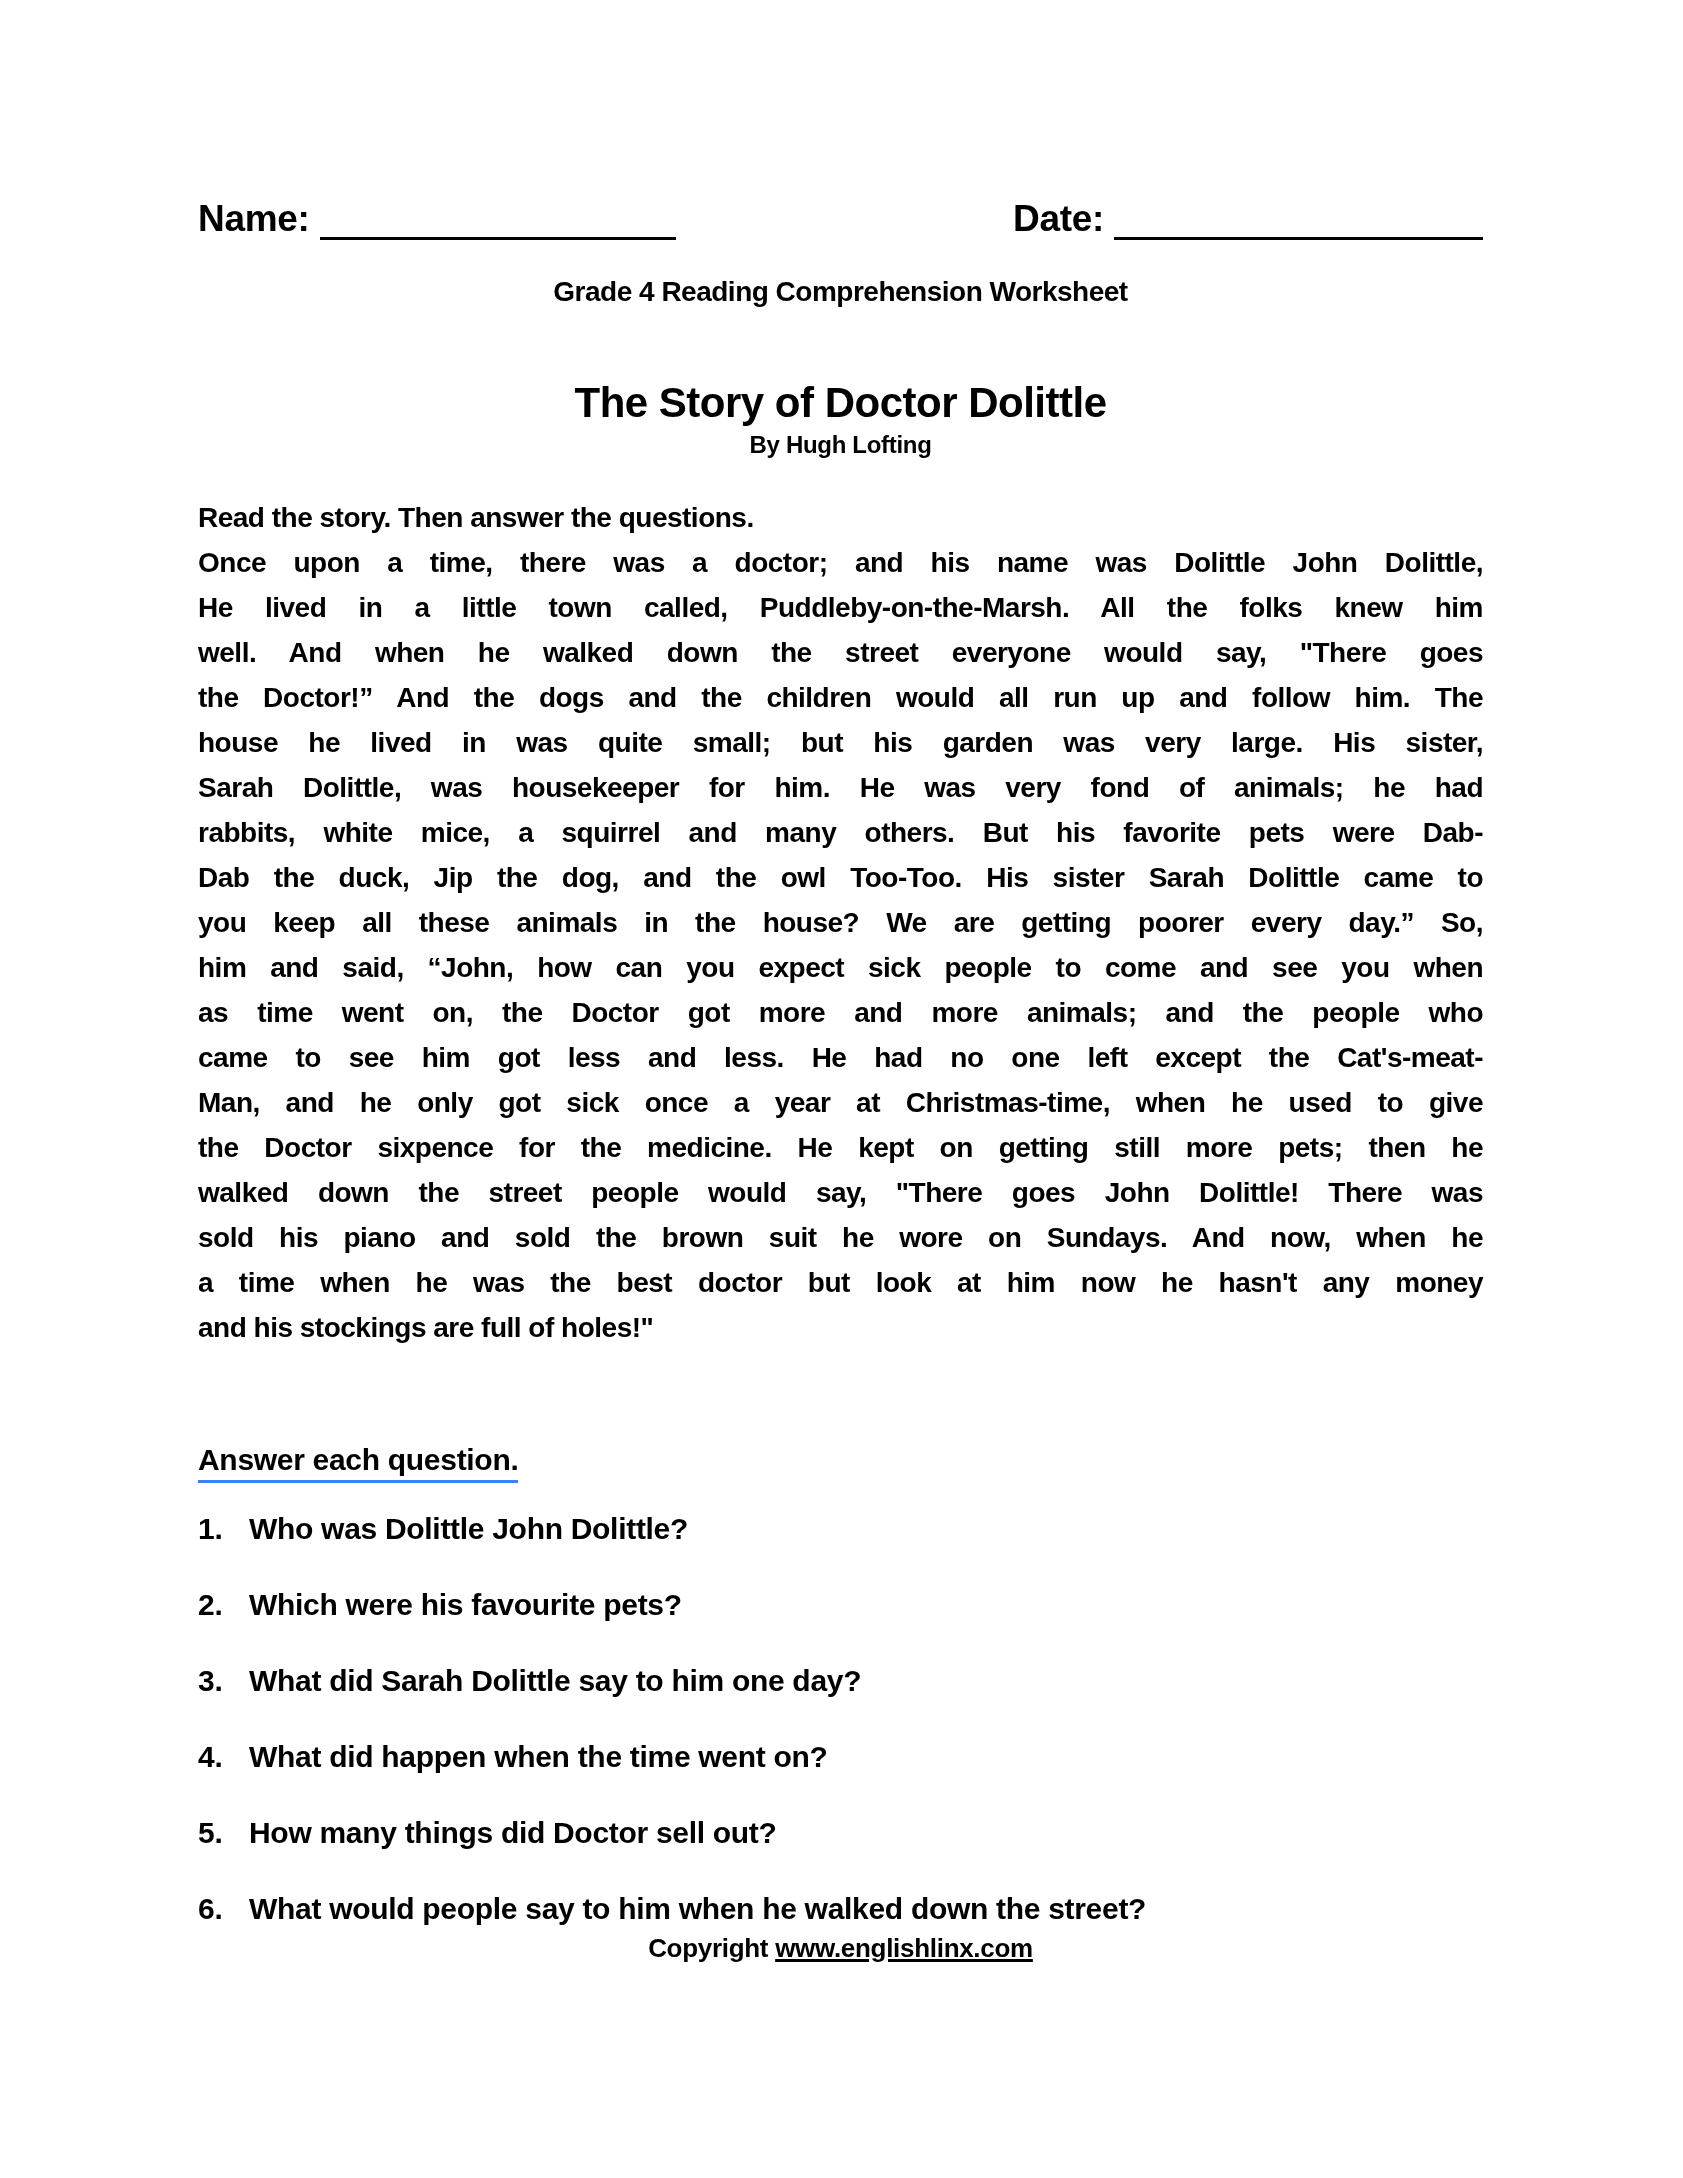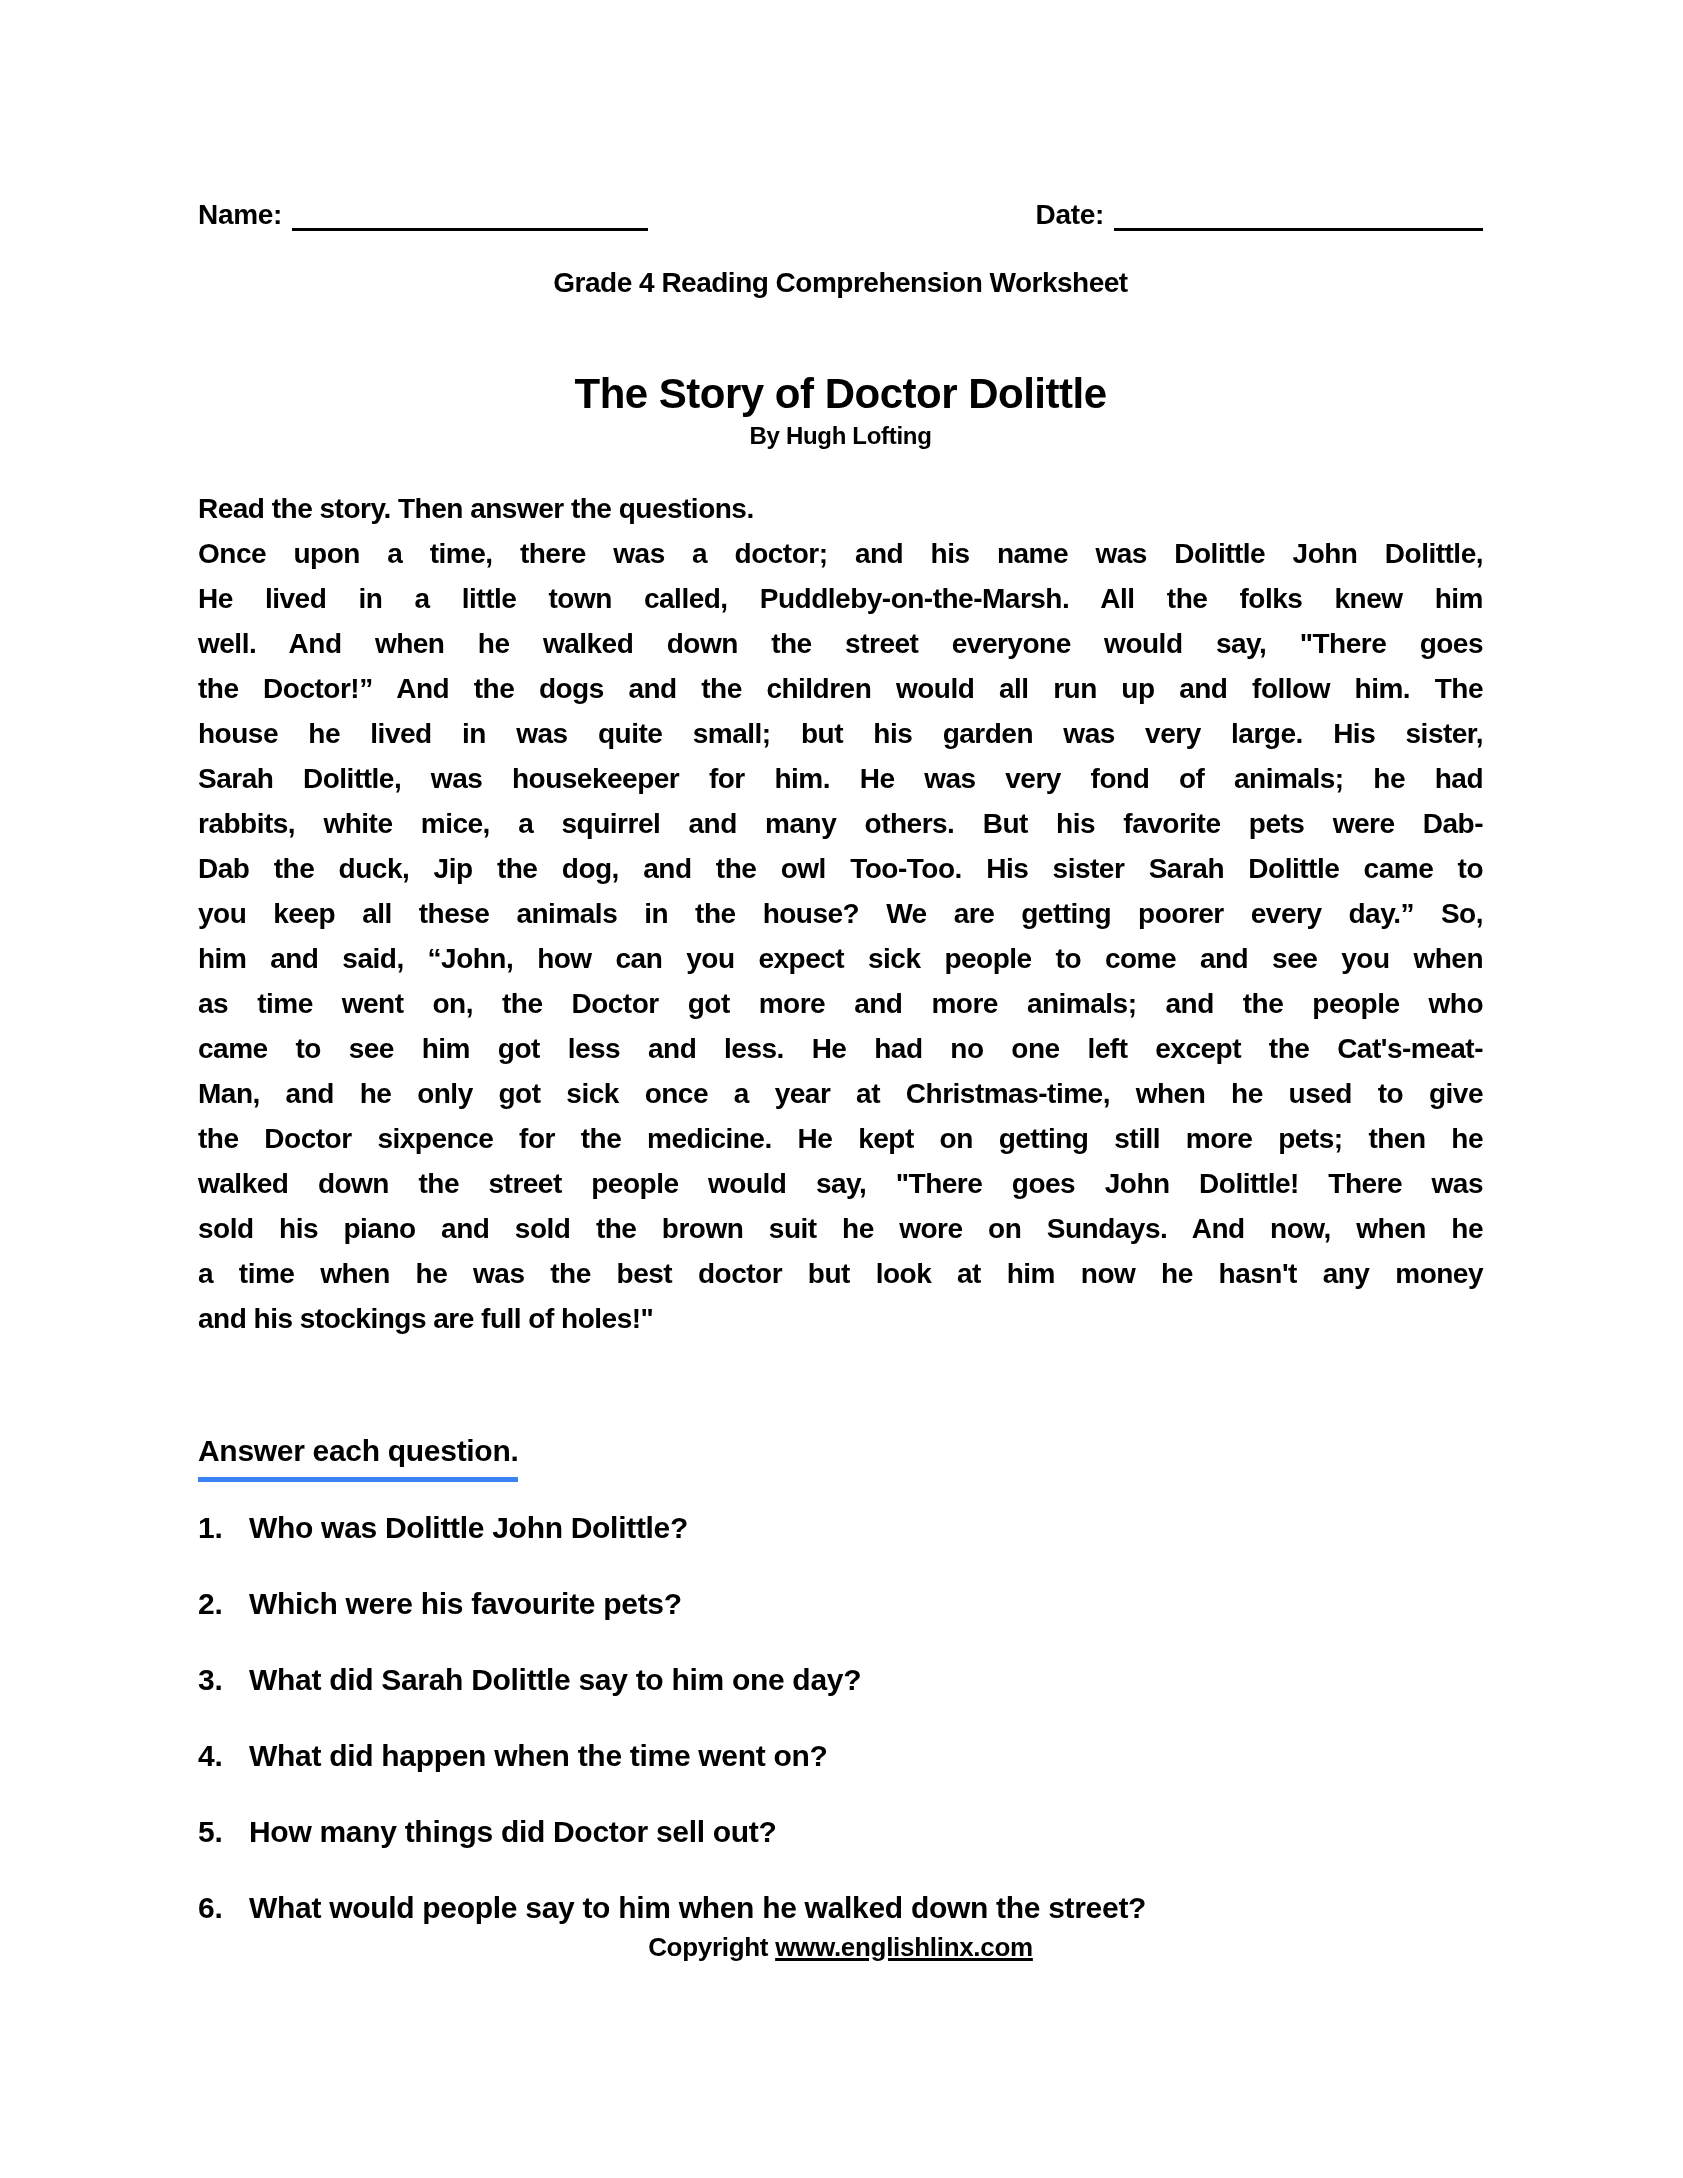--- a/index.html
+++ b/index.html
@@ -13,21 +13,21 @@
     padding: 198px 200px 0 198px;
     font-family: "Liberation Sans", "DejaVu Sans", sans-serif;
     font-weight: bold;
     color: #000000;
   }
   
   .header-row {
     display: flex;
     justify-content: space-between;
     align-items: flex-end;
-    font-size: 28px;
+    font-size: 37px;
     letter-spacing: -0.3px;
     text-align: center;
   }
   .field-group { display: flex; align-items: flex-end; }
   .field-label { white-space: nowrap; padding-right: 10px; }
   .blank-line {
     display: inline-block;
     border-bottom: 3px solid #000;
     height: 30px;
   }
@@ -67,22 +67,22 @@
     text-align-last: justify;
   }
   .story-line:last-child { text-align-last: left; }
 
   
   .answer-header-wrap { margin-top: 93px; }
   .answer-header {
     display: inline-block;
     font-size: 30px;
     letter-spacing: -0.3px;
-    border-bottom: 5px solid #3b82f6;
-    padding-bottom: 9px;
+    border-bottom: 3px solid #3b82f6;
+    padding-bottom: 3px;
   }
   .questions { margin-top: 30px; }
   .question {
     display: flex;
     font-size: 30px;
     line-height: 32px;
     letter-spacing: -0.3px;
     margin-bottom: 44px;
   }
   .question:last-child { margin-bottom: 8px; }

